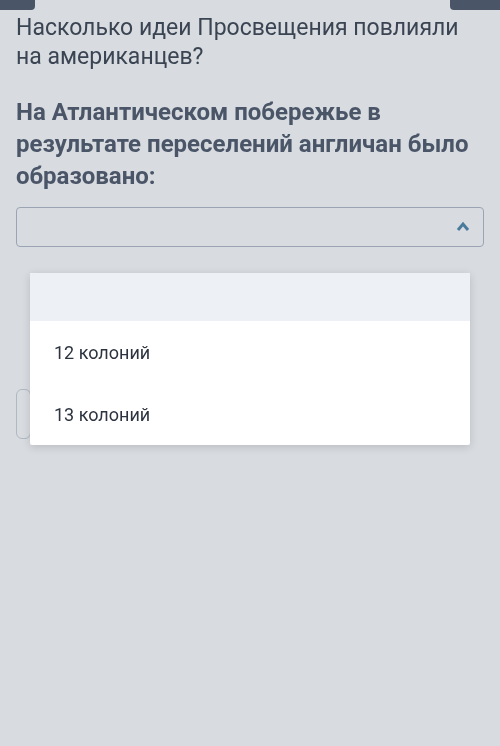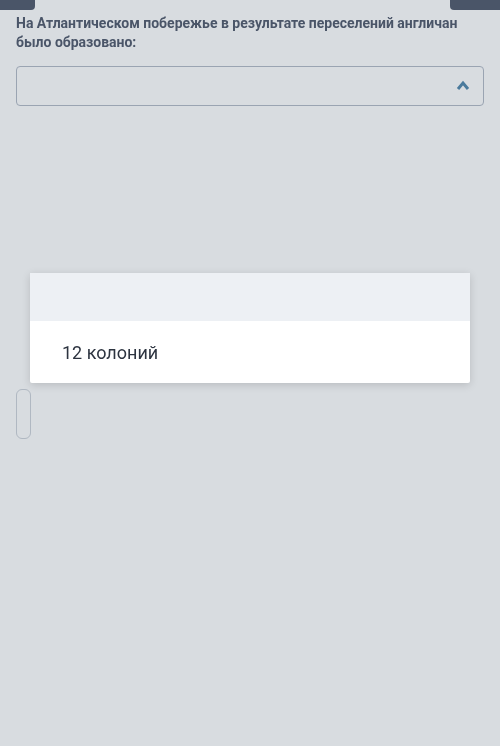--- a/index.html
+++ b/index.html
@@ -37,21 +37,21 @@
       padding: 14px 16px;
     }
     .page-title {
       font-size: 23px;
       font-weight: 400;
       color: #3a4452;
       line-height: 1.25;
       margin-bottom: 24px;
     }
     .question-text {
-      font-size: 14px;
+      font-size: 24px;
       font-weight: 700;
       color: #4a5568;
       line-height: 1.35;
       margin-bottom: 14px;
     }
     .select-box {
       width: 100%;
       height: 40px;
       background: #d8dce0;
       border: 1px solid #9aa4b2;
@@ -101,42 +101,44 @@
       border-radius: 2px;
     }
     .dropdown-header {
       height: 48px;
       background: #edf0f4;
     }
     .dropdown-option {
       height: 62px;
       display: flex;
       align-items: center;
-      padding: 0 32px;
+      padding: 0 24px;
       font-size: 18px;
       color: #2d3440;
       cursor: pointer;
     }
   </style>
 </head>
 <body>
 
 <div class="top-bar-fragment-left"></div>
 <div class="top-bar-fragment-right"></div>
 
 <div class="content">
+  <h1 class="page-title">Насколько идеи Просвещения повлияли на американцев?</h1>
   <div class="question-text">На Атлантическом побережье в результате переселений англичан было образовано:</div>
   <div class="select-box">
     <span class="select-value"></span>
     <span class="chevron-icon">
       <svg viewBox="0 0 16 16">
           <polyline points="3,11 8,5 13,11"></polyline>
         </svg>
     </span>
   </div>
 </div>
 
 <div class="button-fragment"></div>
 
 <div class="dropdown">
   <div class="dropdown-header"></div>
   <div class="dropdown-option">12 колоний</div>
+  <div class="dropdown-option">13 колоний</div>
 </div>
 
 </body></html>

